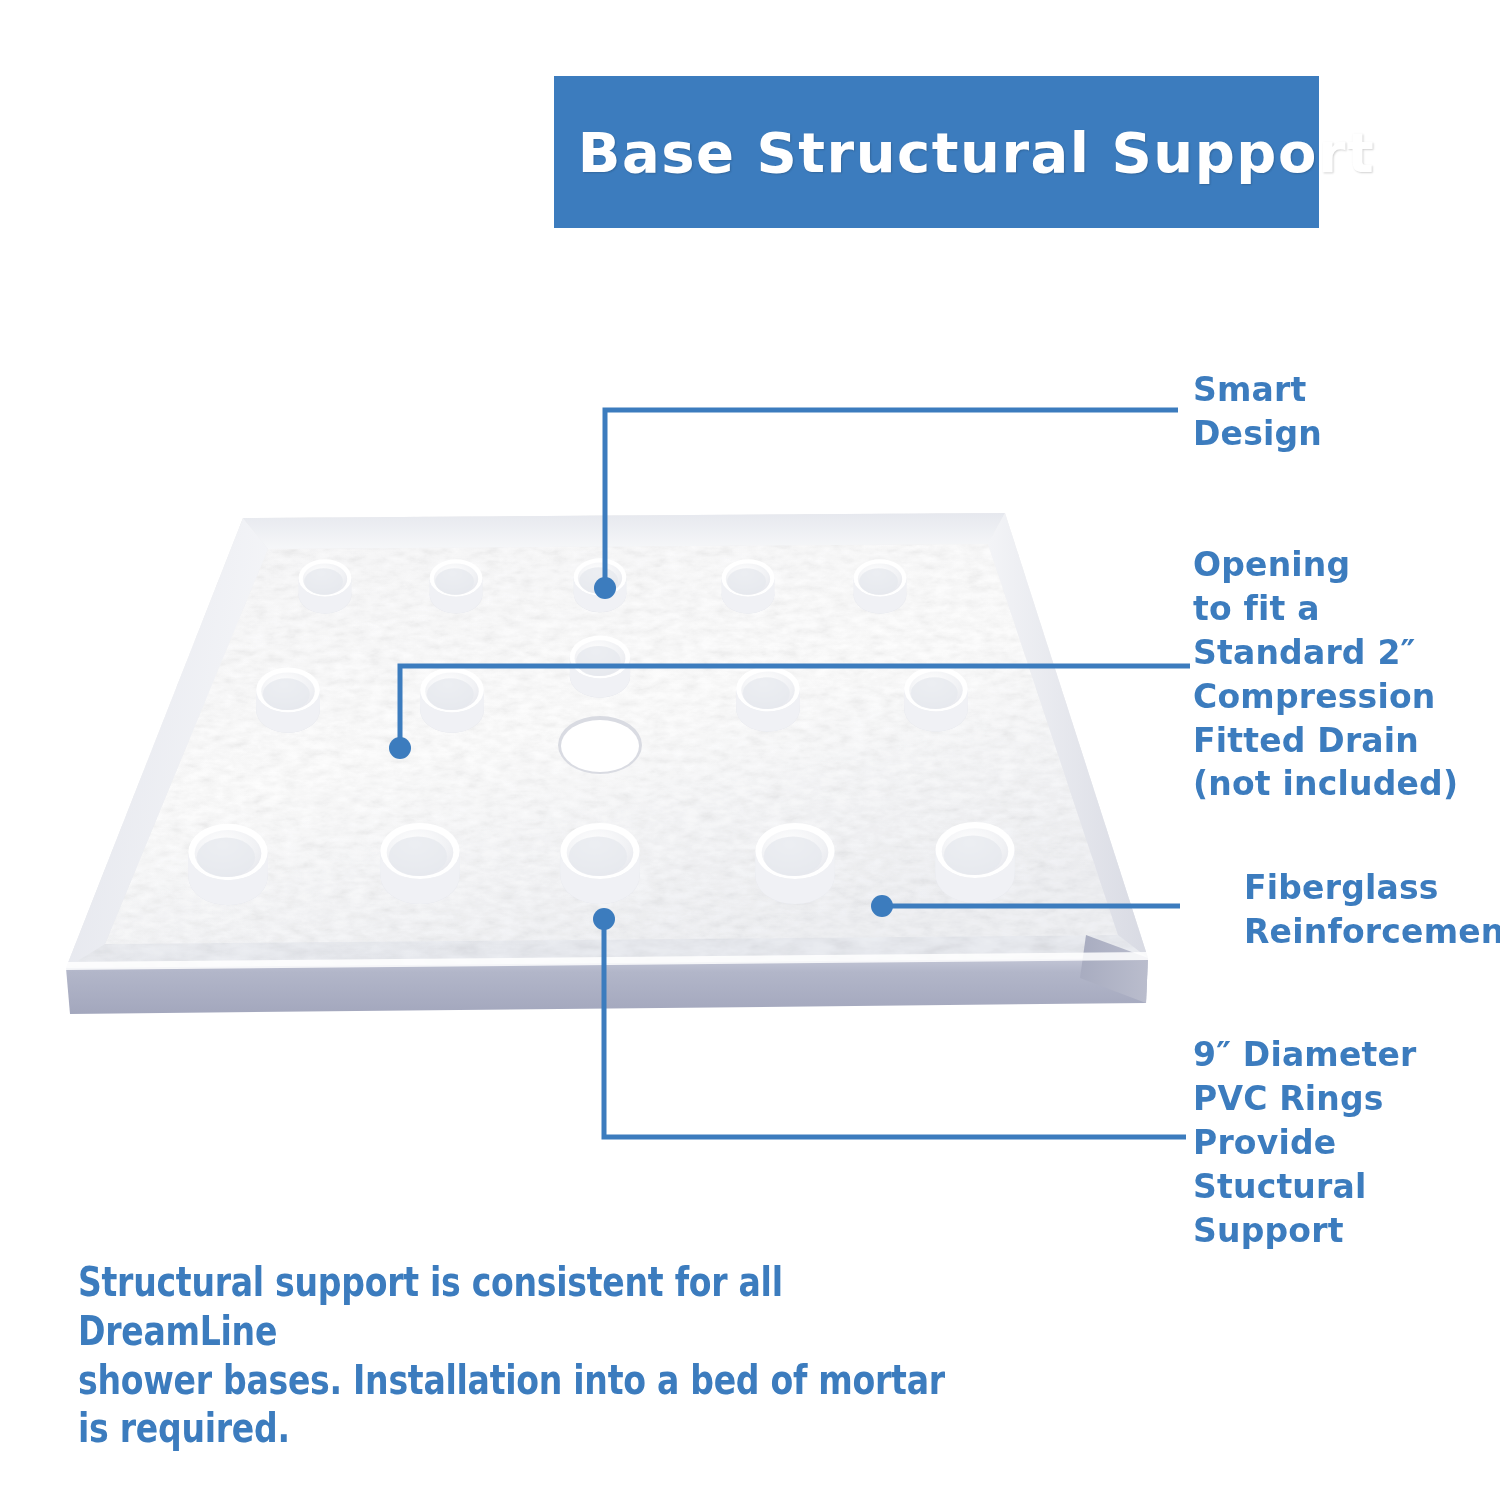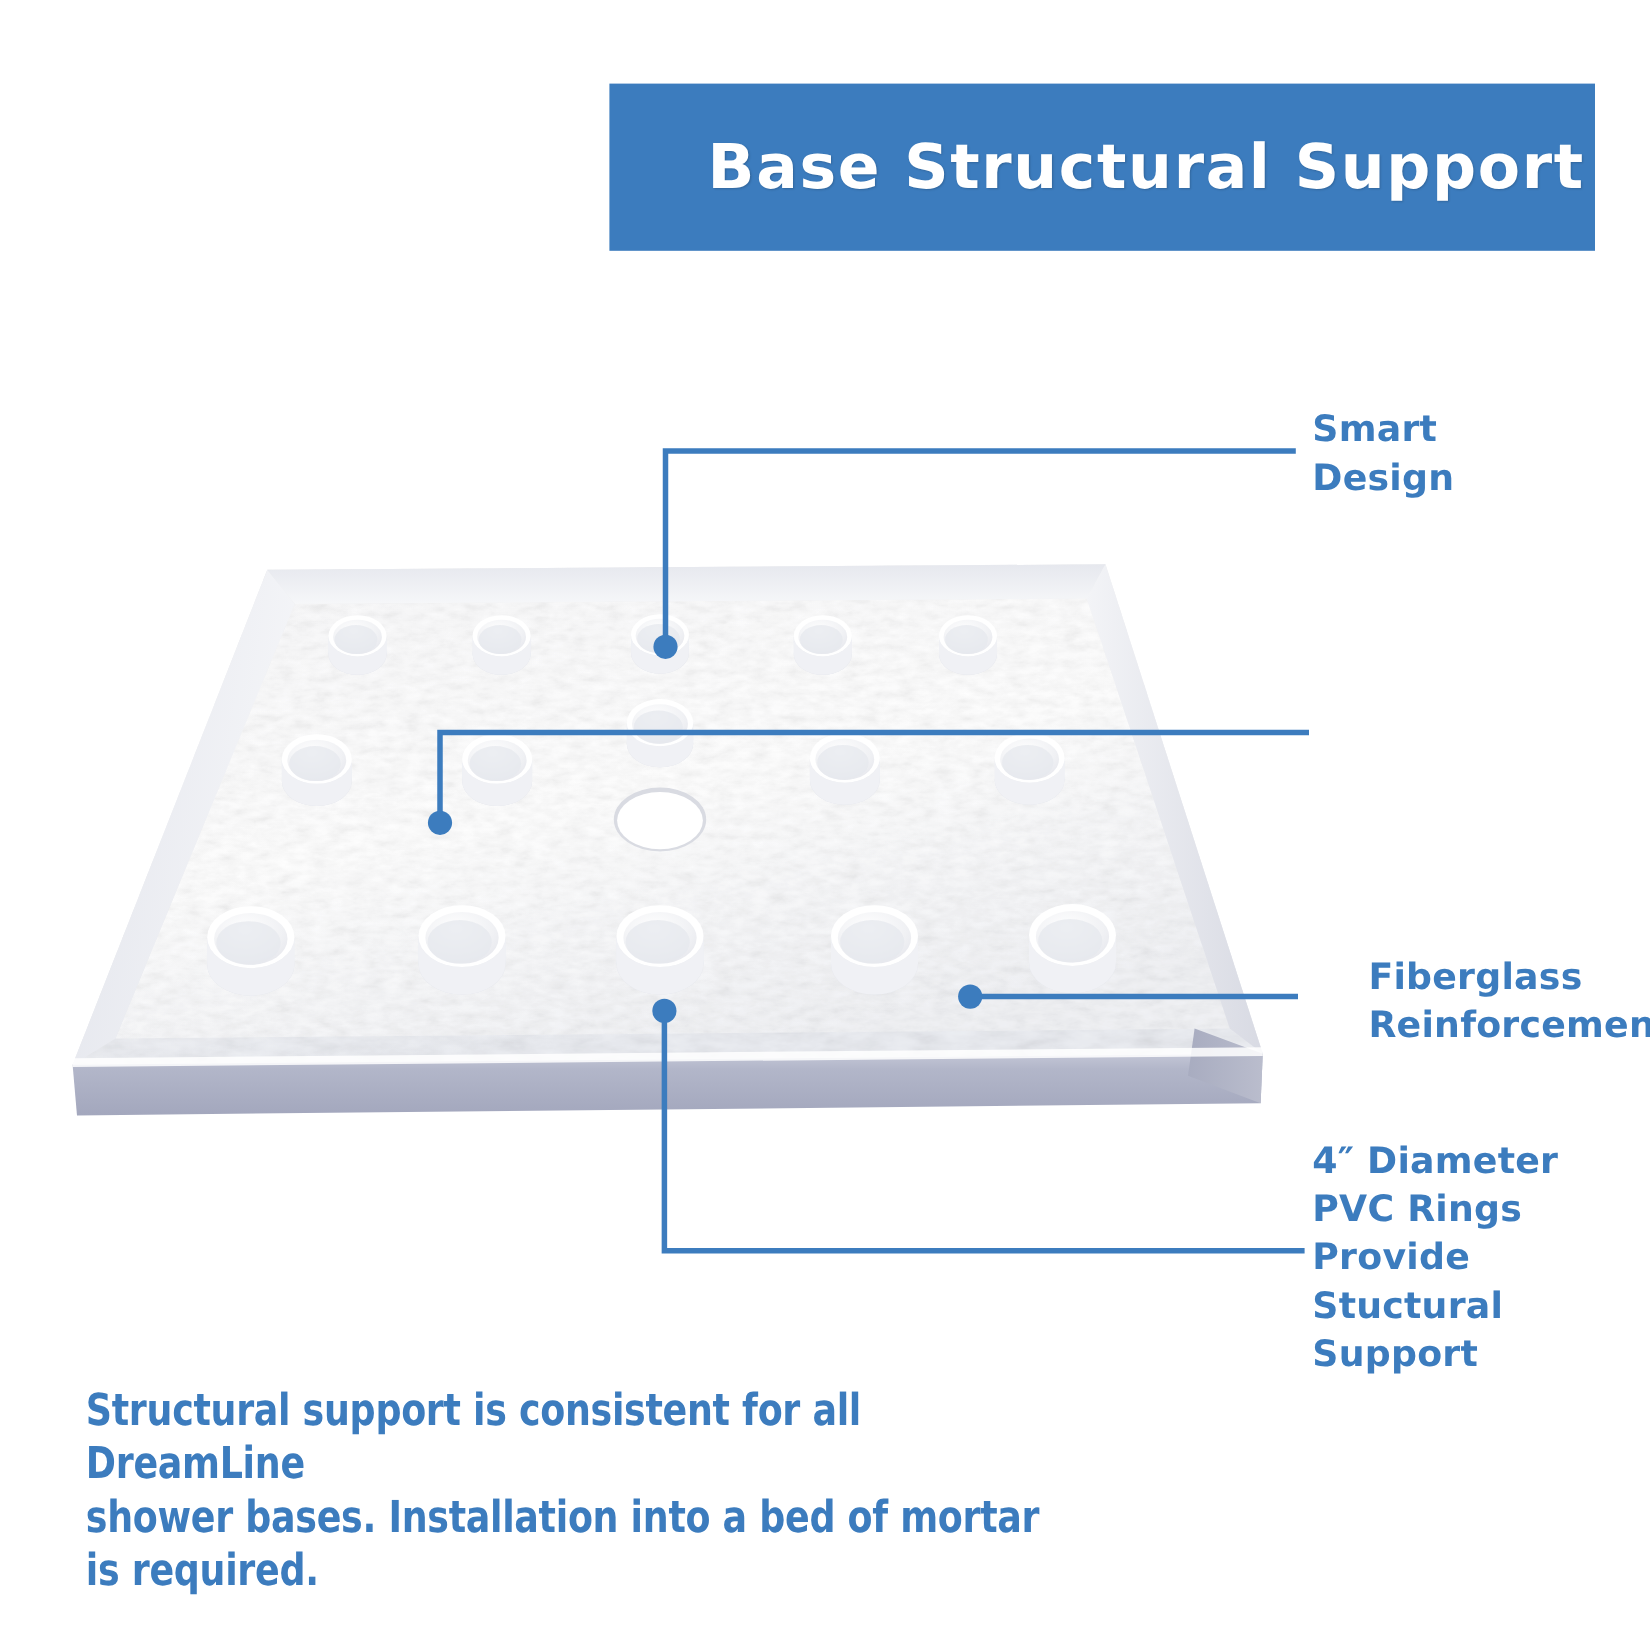--- a/index.html
+++ b/index.html
@@ -10,21 +10,21 @@
     font-family:"Liberation Sans", sans-serif;
     overflow:hidden;
     position:relative;
   }
   #stage{position:absolute;left:0;top:0;width:1500px;height:1500px;}
 
   
   .banner{
     position:absolute;
     left:554px;top:76px;
-    width:896px;height:152px;
+    width:765px;height:152px;
     background:#3c7cbe;
     display:flex;align-items:center;justify-content:center;
     box-sizing:border-box;
     padding-left:80px;
   }
   .banner-title{
     color:#ffffff;
     font-size:56px;
     font-weight:bold;
     letter-spacing:1.5px;
@@ -296,25 +296,31 @@
     </g>
   </svg>
 
   <div class="banner">
     <div class="banner-title">Base  Structural  Support</div>
   </div>
 
   <div class="label" id="label-smart">Smart
 Design</div>
 
+  <div class="label" id="label-opening">Opening
+to fit a
+Standard 2″
+Compression
+Fitted Drain
+(not included)</div>
 
   <div class="label" id="label-fiberglass">Fiberglass
 Reinforcement</div>
 
-  <div class="label" id="label-pvc">4″ Diameter
+  <div class="label" id="label-pvc">9″ Diameter
 PVC Rings
 Provide
 Stuctural
 Support</div>
 
   <div class="caption">Structural support is consistent for all DreamLine
 shower bases. Installation into a bed of mortar
 is required.</div>
 
 </div>

